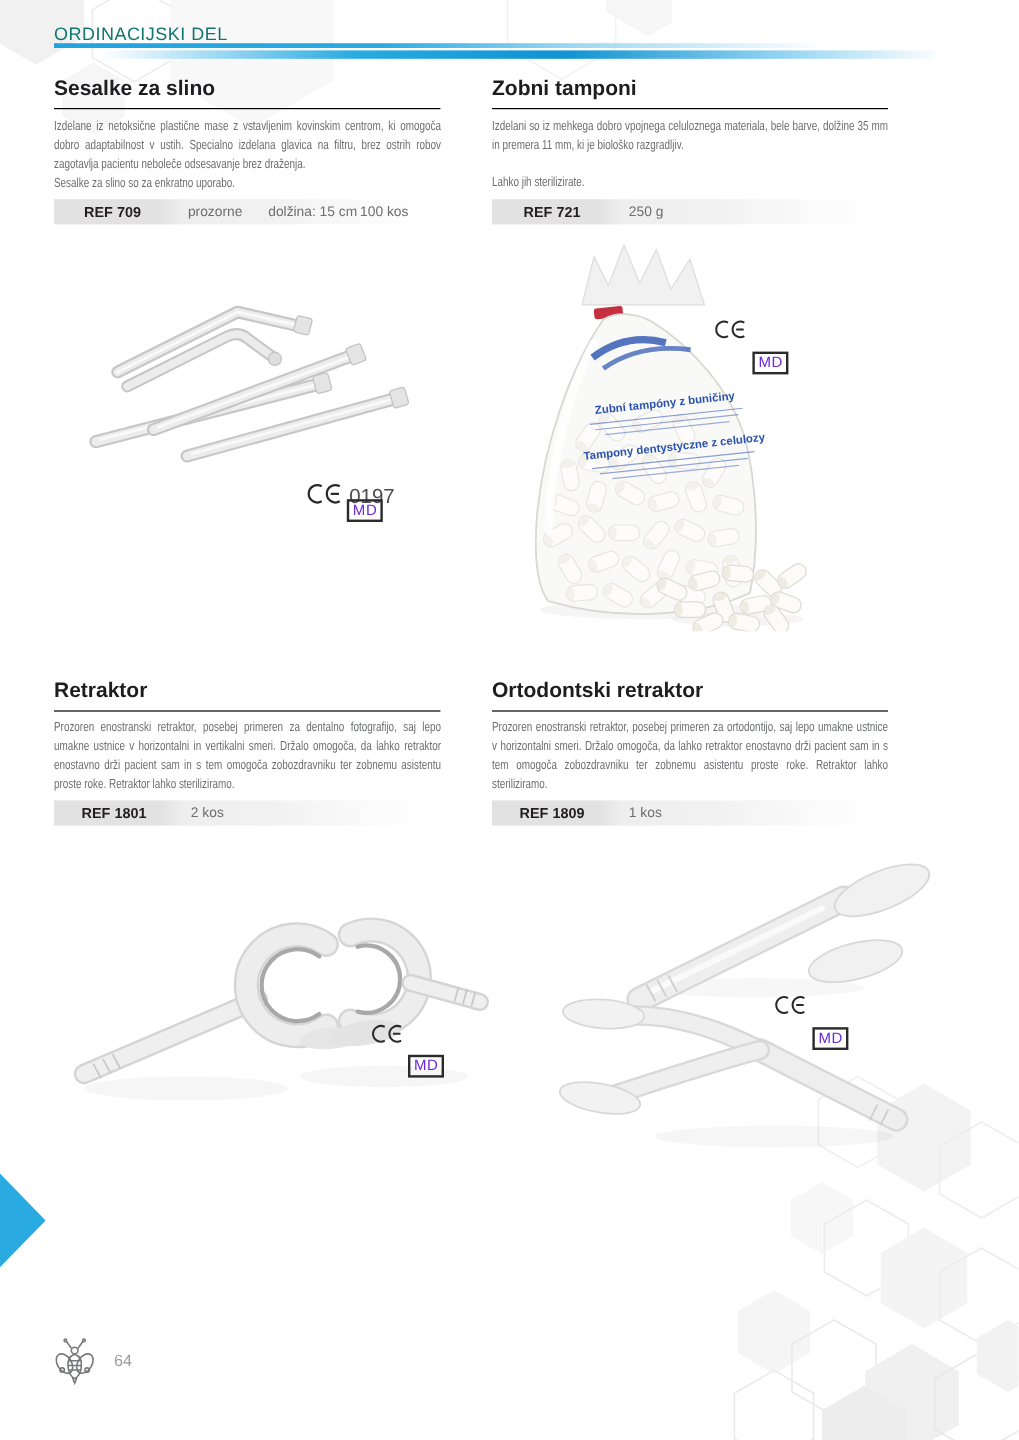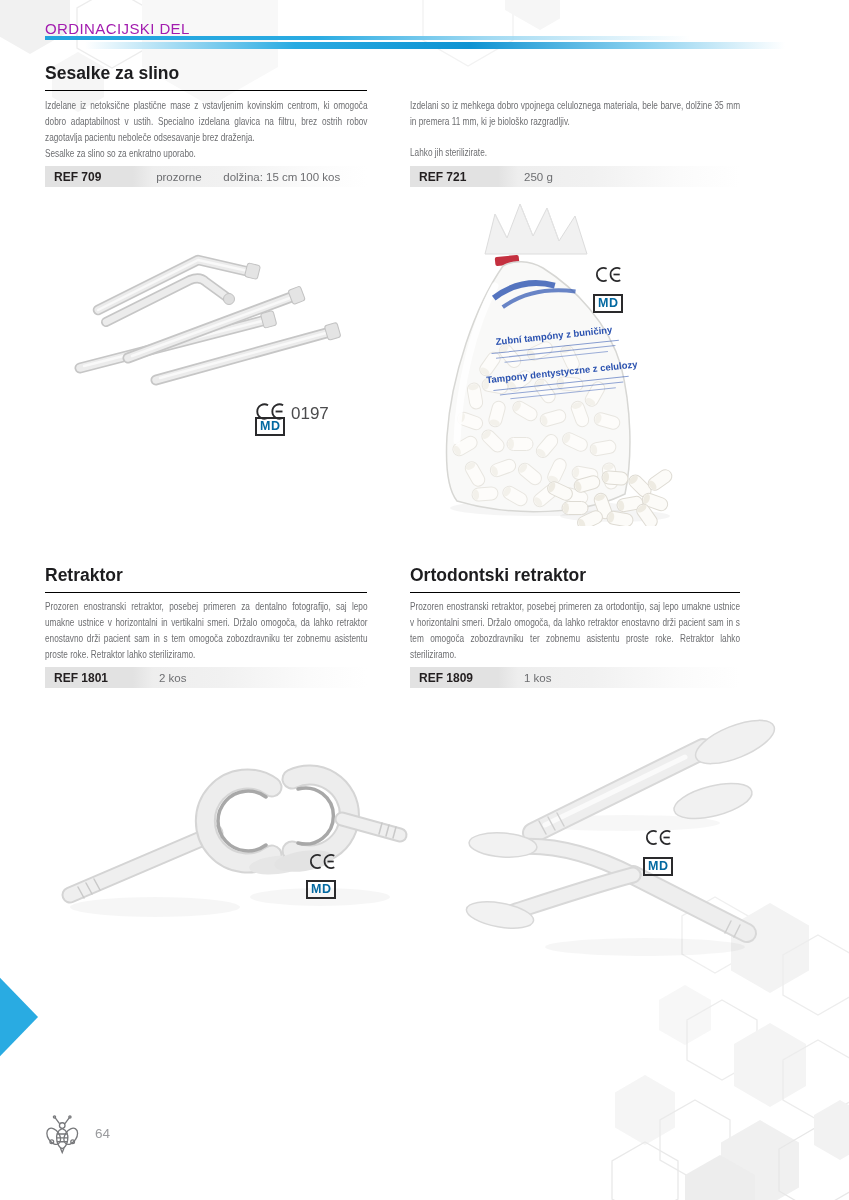--- a/index.html
+++ b/index.html
@@ -10,49 +10,49 @@
   svg { display:block; }
   .abs { position:absolute; }
 
   
   .hex-top-left { left:0; top:0; }
   .hex-bottom-right { left:610px; top:880px; }
   .accent-hex { left:-20px; top:974px; width:58px; height:86px; background:#29abe2;
     clip-path:polygon(0 6%, 28% 0, 100% 50%, 28% 100%, 0 94%); }
 
   
-  .header-title { left:45px; top:20px; font-size:15px; color:#a21caf; letter-spacing:0.4px; }
+  .header-title { left:45px; top:20px; font-size:15px; color:#0f766e; letter-spacing:0.4px; }
   .header-bar1 { left:45px; top:36px; width:645px; height:3.5px;
     background:linear-gradient(90deg,#23a3dd 0%,#29abe2 42%,#9fd9f2 68%,rgba(255,255,255,0) 100%); }
   .header-bar2 { left:85px; top:42px; width:700px; height:7px;
     background:linear-gradient(90deg,rgba(255,255,255,0) 0%,#bfe6f7 9%,#29abe2 30%,#0f93d2 55%,#8ed2f0 80%,rgba(255,255,255,0) 100%); }
 
   
   .sec-title { font-size:17.5px; font-weight:bold; color:#1d1d1f; padding-bottom:6px; border-bottom:1px solid #000000; }
   .sec-para { font-size:11px; line-height:16px; color:#6d6e71; text-align:justify;
     transform:scaleX(0.75); transform-origin:0 0; }
   .sec-para p { margin:0; }
   .sec-para p.gap { margin-top:15px; }
   .w-left { width:430px; }
   .w-right { width:440px; }
 
   .ref-bar { height:21px; display:flex; align-items:center; font-size:11.5px; color:#6d6e71;
     background:linear-gradient(90deg,#e2e2e2 0px,#e2e2e2 88px,#eeeeee 108px,#f1f1f1 55%,#fbfbfb 82%,#ffffff 100%); }
-  .ref-code { width:78px; padding-left:9px; font-weight:bold; font-size:12px; color:#231f20; }
+  .ref-code { width:78px; padding-left:22px; font-weight:bold; font-size:12px; color:#231f20;text-align:center; }
   .ref-cell-a { width:70px;margin-left:36px; }
   .ref-cell-b { width:80px; }
   .ref-cell-c { width:70px; }
 
   
   .ce-row { display:flex; align-items:flex-end; gap:6px;margin-top:12px; }
   .ce svg { width:100%; height:100%; }
   .ce path { fill:none; stroke:#2a2a2c; stroke-width:6; }
   .ce-number { font-size:17px; color:#4b4b4d; line-height:1; padding-bottom:1px; }
-  .md { display:inline-block; border:2px solid #2a2a2c; color:#0369a1; font-weight:bold;
-    font-size:12.5px; line-height:15px; padding:0 3px; letter-spacing:0.5px; }
+  .md { display:inline-block; border:2px solid #2a2a2c; color:#6d28d9; font-weight:normal;
+    font-size:12.5px; line-height:15px; padding:0 3px; letter-spacing:0.5px;margin-left:34px; }
 
   
   .page-number { left:95px; top:1126px; font-size:13.5px; color:#9a9b9e; }
 </style>
 </head>
 <body>
 
 <div class="page">
 
   <svg class="abs hex-top-left" width="560" height="170" viewBox="0 0 560 170">
@@ -92,20 +92,21 @@
     <p>Izdelane iz netoksične plastične mase z vstavljenim kovinskim centrom, ki omogoča dobro adaptabilnost v ustih. Specialno izdelana glavica na filtru, brez ostrih robov zagotavlja pacientu neboleče odsesavanje brez draženja.</p>
     <p>Sesalke za slino so za enkratno uporabo.</p>
   </div>
   <div class="abs ref-bar" style="left:45px;top:166px;width:322px">
     <span class="ref-code">REF 709</span>
     <span class="ref-cell-a">prozorne</span>
     <span class="ref-cell-b">dolžina: 15 cm</span>
     <span class="ref-cell-c">100 kos</span>
   </div>
 
+  <div class="abs sec-title" style="left:410px;top:63px;width:330px">Zobni tamponi</div>
   <div class="abs sec-para w-right" style="left:410px;top:97px">
     <p>Izdelani so iz mehkega dobro vpojnega celuloznega materiala, bele barve, dolžine 35 mm in premera 11 mm, ki je biološko razgradljiv.</p>
     <p class="gap">Lahko jih sterilizirate.</p>
   </div>
   <div class="abs ref-bar" style="left:410px;top:166px;width:330px">
     <span class="ref-code">REF 721</span>
     <span class="ref-cell-a">250 g</span>
   </div>
 
   <svg class="abs" style="left:50px;top:218px" width="310" height="240" viewBox="0 0 310 240">

